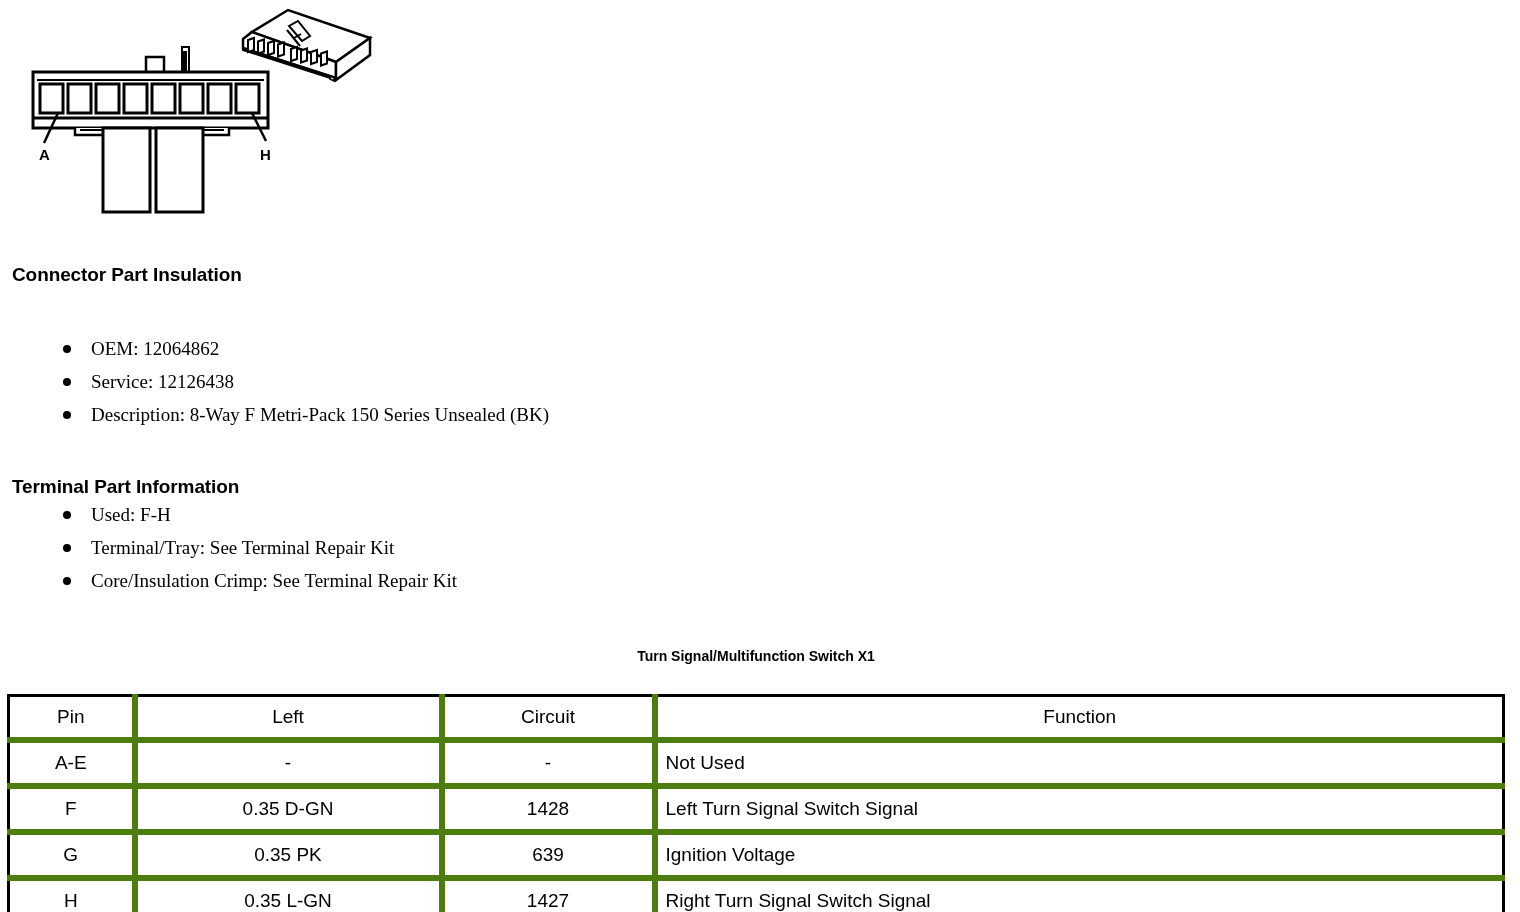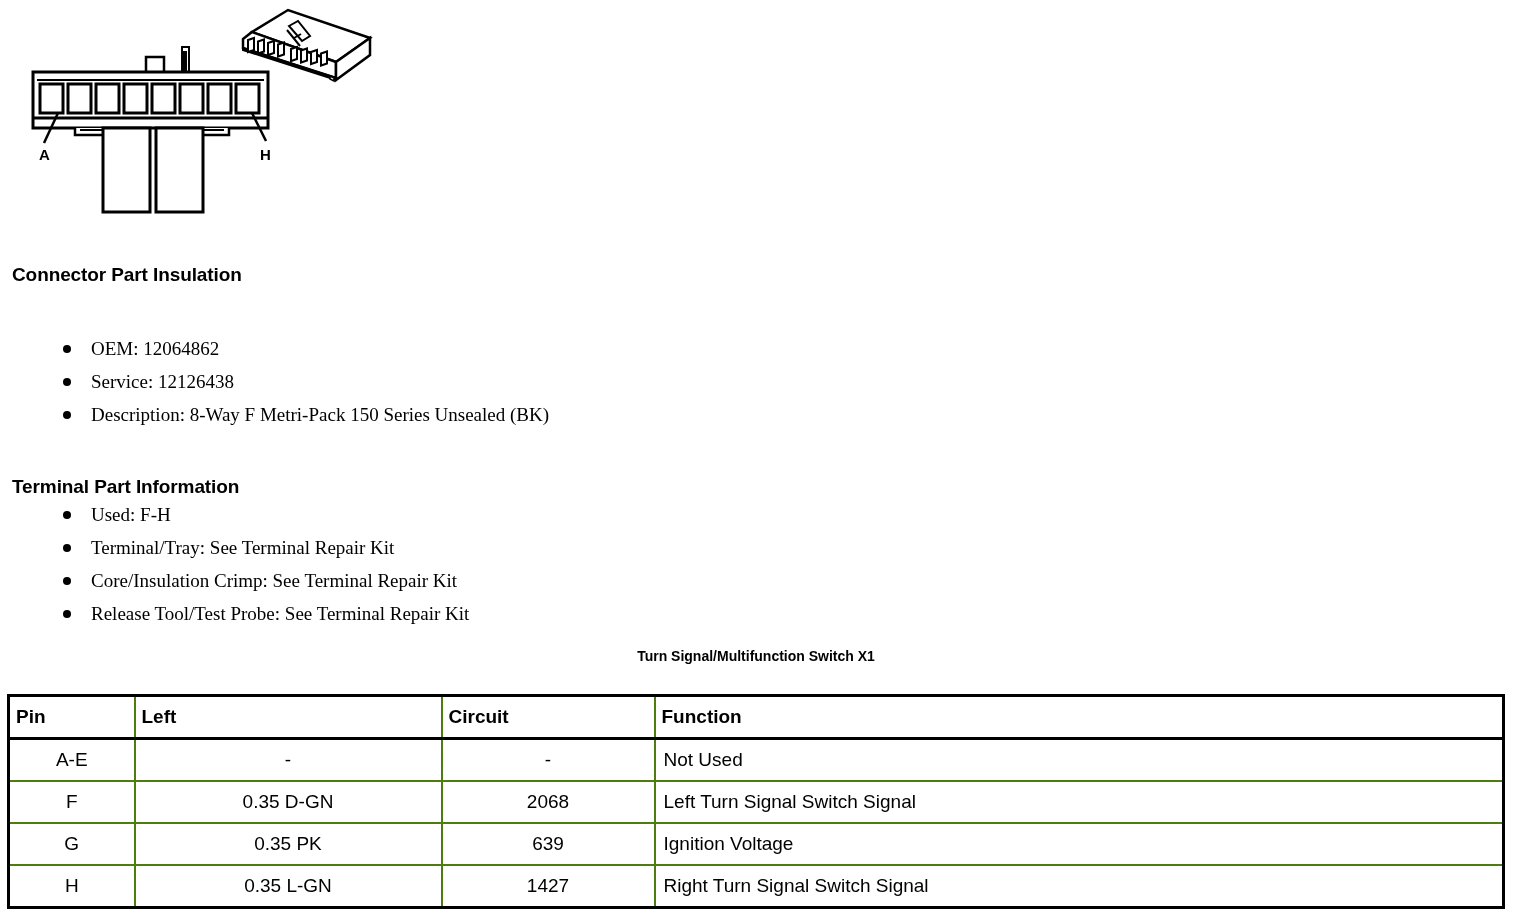--- a/index.html
+++ b/index.html
@@ -81,29 +81,29 @@
   #pin-table {
     position: absolute;
     left: 7px;
     top: 694px;
     width: 1498px;
     border-collapse: collapse;
     table-layout: fixed;
   }
   #pin-table th,
   #pin-table td {
-    border: 2px solid #4d7c0f;
+    border: 6px solid #4d7c0f;
     font-size: 19px;
     height: 40px;
     padding: 0 6px;
     font-weight: normal;
   }
   #pin-table thead th {
-    font-weight: bold;
-    text-align: left;
+    font-weight: normal;
+    text-align: center;
     border-bottom: 3px solid #000000;
   }
   #pin-table tbody td { text-align: center; }
   #pin-table tbody td.function-cell { text-align: left; padding-left: 8px; }
 
   #pin-table .col-pin      { width: 126px; }
   #pin-table .col-wire     { width: 307px; }
   #pin-table .col-circuit  { width: 213px; }
 
   
@@ -212,24 +212,20 @@
     <span>Used: F-H</span>
   </li>
   <li class="bullet-item">
     <span class="bullet-dot"></span>
     <span>Terminal/Tray: See Terminal Repair Kit</span>
   </li>
   <li class="bullet-item">
     <span class="bullet-dot"></span>
     <span>Core/Insulation Crimp: See Terminal Repair Kit</span>
   </li>
-  <li class="bullet-item">
-    <span class="bullet-dot"></span>
-    <span>Release Tool/Test Probe: See Terminal Repair Kit</span>
-  </li>
 </ul>
 
 <div id="pin-table-title">Turn Signal/Multifunction Switch X1</div>
 
 <table id="pin-table">
   <colgroup>
     <col class="col-pin">
       <col class="col-wire">
       <col class="col-circuit">
       <col>
@@ -245,21 +241,21 @@
   <tbody>
     <tr>
       <td>A-E</td>
       <td>-</td>
       <td>-</td>
       <td class="function-cell">Not Used</td>
     </tr>
     <tr>
       <td>F</td>
       <td>0.35 D-GN</td>
-      <td>2068</td>
+      <td>1428</td>
       <td class="function-cell">Left Turn Signal Switch Signal</td>
     </tr>
     <tr>
       <td>G</td>
       <td>0.35 PK</td>
       <td>639</td>
       <td class="function-cell">Ignition Voltage</td>
     </tr>
     <tr>
       <td>H</td>

